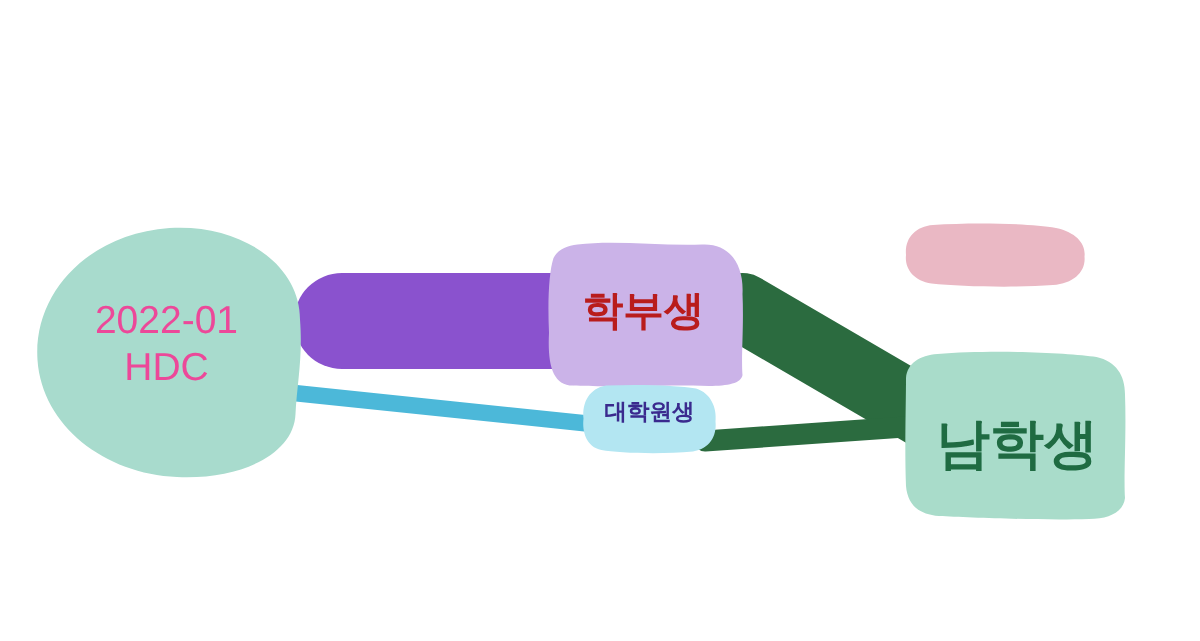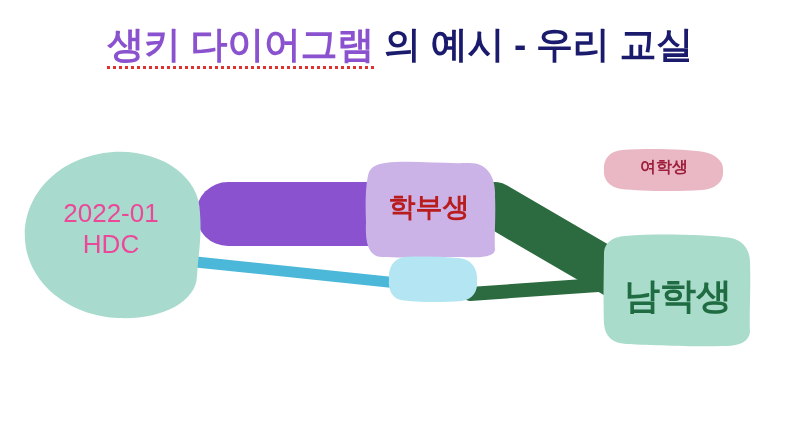--- a/index.html
+++ b/index.html
@@ -91,21 +91,20 @@
     font-size: 36px;
     font-weight: 700;
     color: #1f6b42;
   }
 </style>
 </head>
 <body>
 
 <div id="canvas">
 
-  <div id="title"><span class="t-misspelled">생키 다이어그램</span><span class="t-rest"> 의 예시 - 우리 교실</span></div>
 
   <div id="diagram">
 
     <svg viewBox="0 0 800 427" xmlns="http://www.w3.org/2000/svg">
 
       <g>
 
         <rect x="196" y="182" width="215" height="64" rx="32" ry="32" fill="#8a52ce"></rect>
 
         <line x1="196" y1="262" x2="417" y2="285" stroke="#4cb8d9" stroke-width="11" stroke-linecap="round"></line>
@@ -160,18 +159,18 @@
                  C603,300 604,268 604,252
                  C605,242 613,237 625,236 Z"></path>
       </g>
     </svg>
 
     <div class="node-label" id="label-hdc">2022-01
 HDC</div>
 
     <div class="node-label" id="label-undergrad">학부생</div>
 
+    <div class="node-label" id="label-grad">대학원생</div>
 
-    <div class="node-label" id="label-female">여학생</div>
 
     <div class="node-label" id="label-male">남학생</div>
   </div>
 </div>
 
 </body></html>

